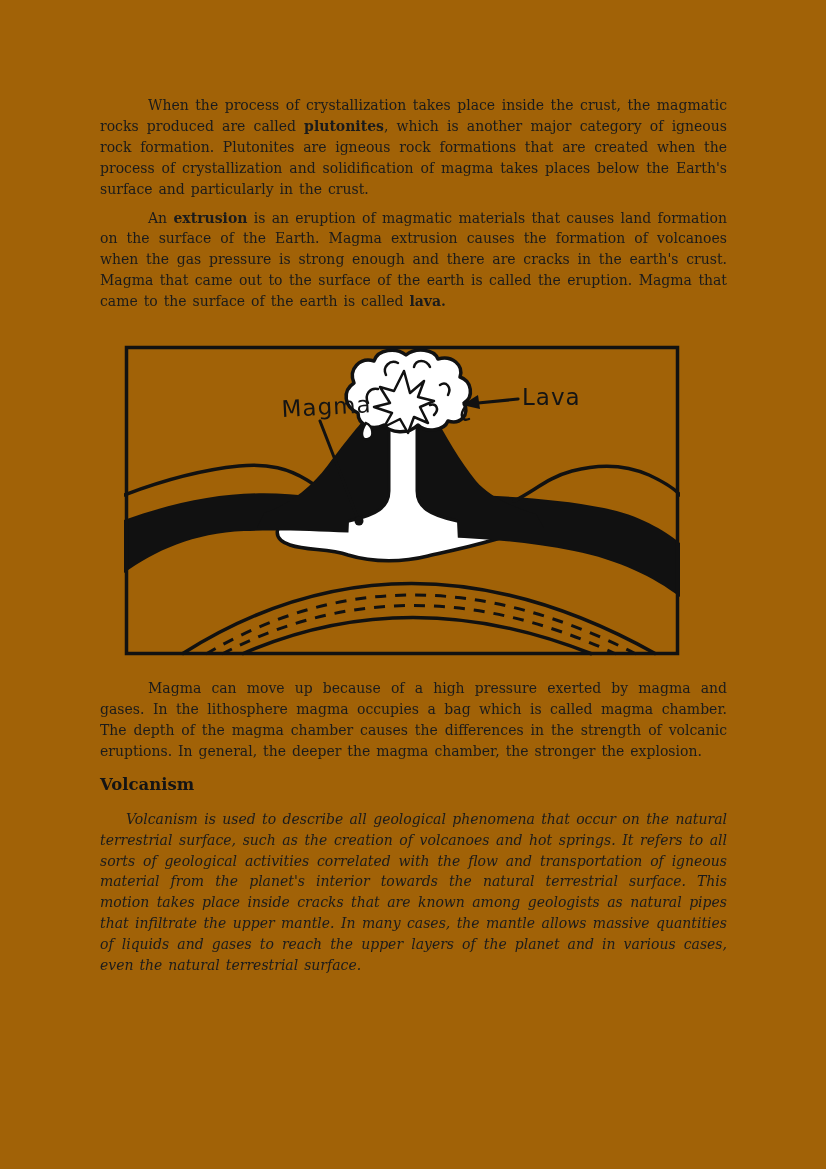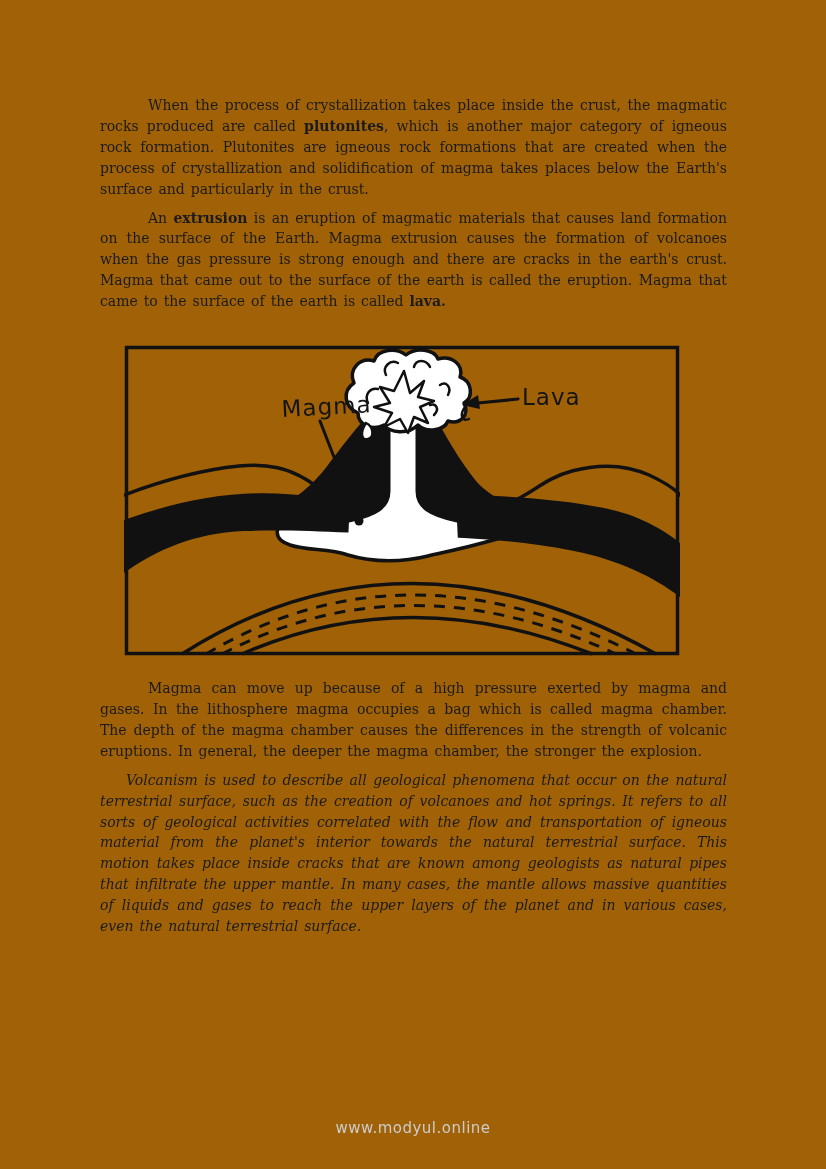--- a/index.html
+++ b/index.html
@@ -104,19 +104,19 @@
         <path d="M 118,309 Q 285,236 468,309" fill="none" stroke="#111111" stroke-width="3.5"></path>
         <path d="M 82,309 Q 281,191 512,309" fill="none" stroke="#111111" stroke-width="3" stroke-dasharray="11 9"></path>
         <path d="M 98,309 Q 283,212 492,309" fill="none" stroke="#111111" stroke-width="3" stroke-dasharray="11 9"></path>
 
         <rect x="2.5" y="2.5" width="551" height="306" fill="none" stroke="#111111" stroke-width="3.5"></rect>
       </svg>
     </figure>
 
     <p class="para">Magma can move up because of a high pressure exerted by magma and gases. In the lithosphere magma occupies a bag which is called magma chamber. The depth of the magma chamber causes the differences in the strength of volcanic eruptions. In general, the deeper the magma chamber, the stronger the explosion.</p>
 
+    <h2 class="section-heading">Volcanism</h2>
 
     <p class="para small-indent">Volcanism is used to describe all geological phenomena that occur on the natural terrestrial surface, such as the creation of volcanoes and hot springs. It refers to all sorts of geological activities correlated with the flow and transportation of igneous material from the planet's interior towards the natural terrestrial surface. This motion takes place inside cracks that are known among geologists as natural pipes that infiltrate the upper mantle. In many cases, the mantle allows massive quantities of liquids and gases to reach the upper layers of the planet and in various cases, even the natural terrestrial surface.</p>
 
   </div>
 
-  <div class="watermark">www.modyul.online</div>
 </div>
 
 </body></html>

